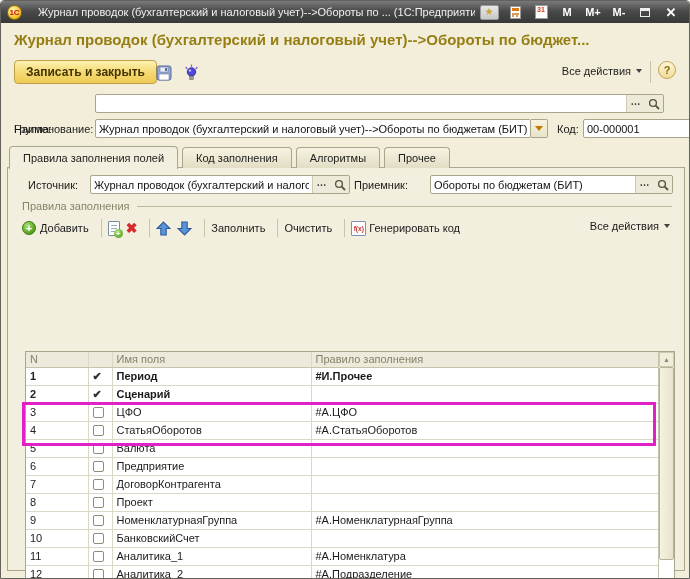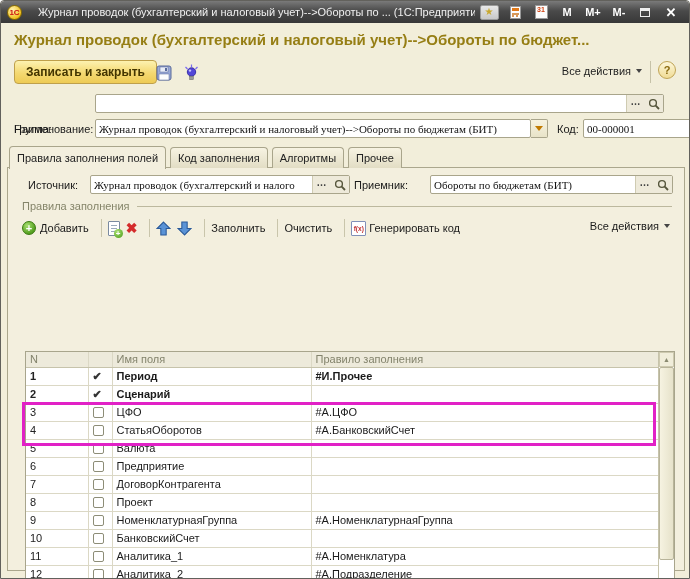--- a/index.html
+++ b/index.html
@@ -66,35 +66,35 @@
     color:#8a6a10;font-weight:bold;font-size:11px;display:flex;align-items:center;justify-content:center;
   }
   
   .lbl{position:absolute;color:#1a1a1a;}
   .field{
     position:absolute;height:19px;background:#fff;border:1px solid #a9a58b;border-radius:2px;
     display:flex;align-items:center;overflow:hidden;
   }
   .field input{
     flex:1 1 auto;min-width:0;height:100%;border:0;outline:none;background:transparent;
-    font-family:Liberation Serif, serif;font-size:11px;padding:0 3px;color:#111;
+    font-family:Liberation Sans, sans-serif;font-size:11px;padding:0 3px;color:#111;
   }
   .field-btns{flex:0 0 auto;display:flex;align-items:stretch;height:100%;background:#eeeada;border-left:1px solid #cfcbb2;}
   .fbtn{width:18px;display:flex;align-items:center;justify-content:center;color:#444;}
   .fbtn.dots{font-weight:bold;letter-spacing:1px;font-size:10px;padding-bottom:4px;}
   .dd-btn{
     position:absolute;width:17px;height:19px;background:linear-gradient(#f7f3e0,#e8e3c8);
     border:1px solid #a9a58b;border-left:0;border-radius:0 2px 2px 0;
     display:flex;align-items:center;justify-content:center;
   }
   .dd-caret{width:0;height:0;border-left:4px solid transparent;border-right:4px solid transparent;border-top:5px solid #c17a00;}
   
   .tabs{position:absolute;top:144px;left:8px;display:flex;align-items:flex-end;z-index:3;}
   .tab{
-    height:21px;margin-right:4px;padding:0 7px;display:flex;align-items:center;
+    height:21px;margin-right:4px;padding:0 13px;display:flex;align-items:center;
     background:linear-gradient(#f7f3e2,#e2ddc4);
     border:1px solid #a9a58b;border-bottom:0;border-radius:4px 4px 0 0;color:#222;
   }
   .tab.active{height:23px;background:#f3efde;font-weight:normal;position:relative;top:1px;}
   .panel{
     position:absolute;top:166px;left:6px;width:678px;height:404px;
     background:#f3efde;border:1px solid #aba78d;z-index:1;
   }
   
   .group-head{position:absolute;top:32px;left:14px;right:12px;display:flex;align-items:center;color:#85856a;text-align:right;}
@@ -350,21 +350,21 @@
             <tr>
               <td class="col-n">3</td>
               <td class="col-cb"><span class="checkbox"></span></td>
               <td class="col-field">ЦФО</td>
               <td class="col-rule">#А.ЦФО</td>
             </tr>
             <tr>
               <td class="col-n">4</td>
               <td class="col-cb"><span class="checkbox"></span></td>
               <td class="col-field">СтатьяОборотов</td>
-              <td class="col-rule">#А.БанковскийСчет</td>
+              <td class="col-rule">#А.СтатьяОборотов</td>
             </tr>
             <tr>
               <td class="col-n">5</td>
               <td class="col-cb"><span class="checkbox"></span></td>
               <td class="col-field">Валюта</td>
               <td class="col-rule"></td>
             </tr>
             <tr>
               <td class="col-n">6</td>
               <td class="col-cb"><span class="checkbox"></span></td>

